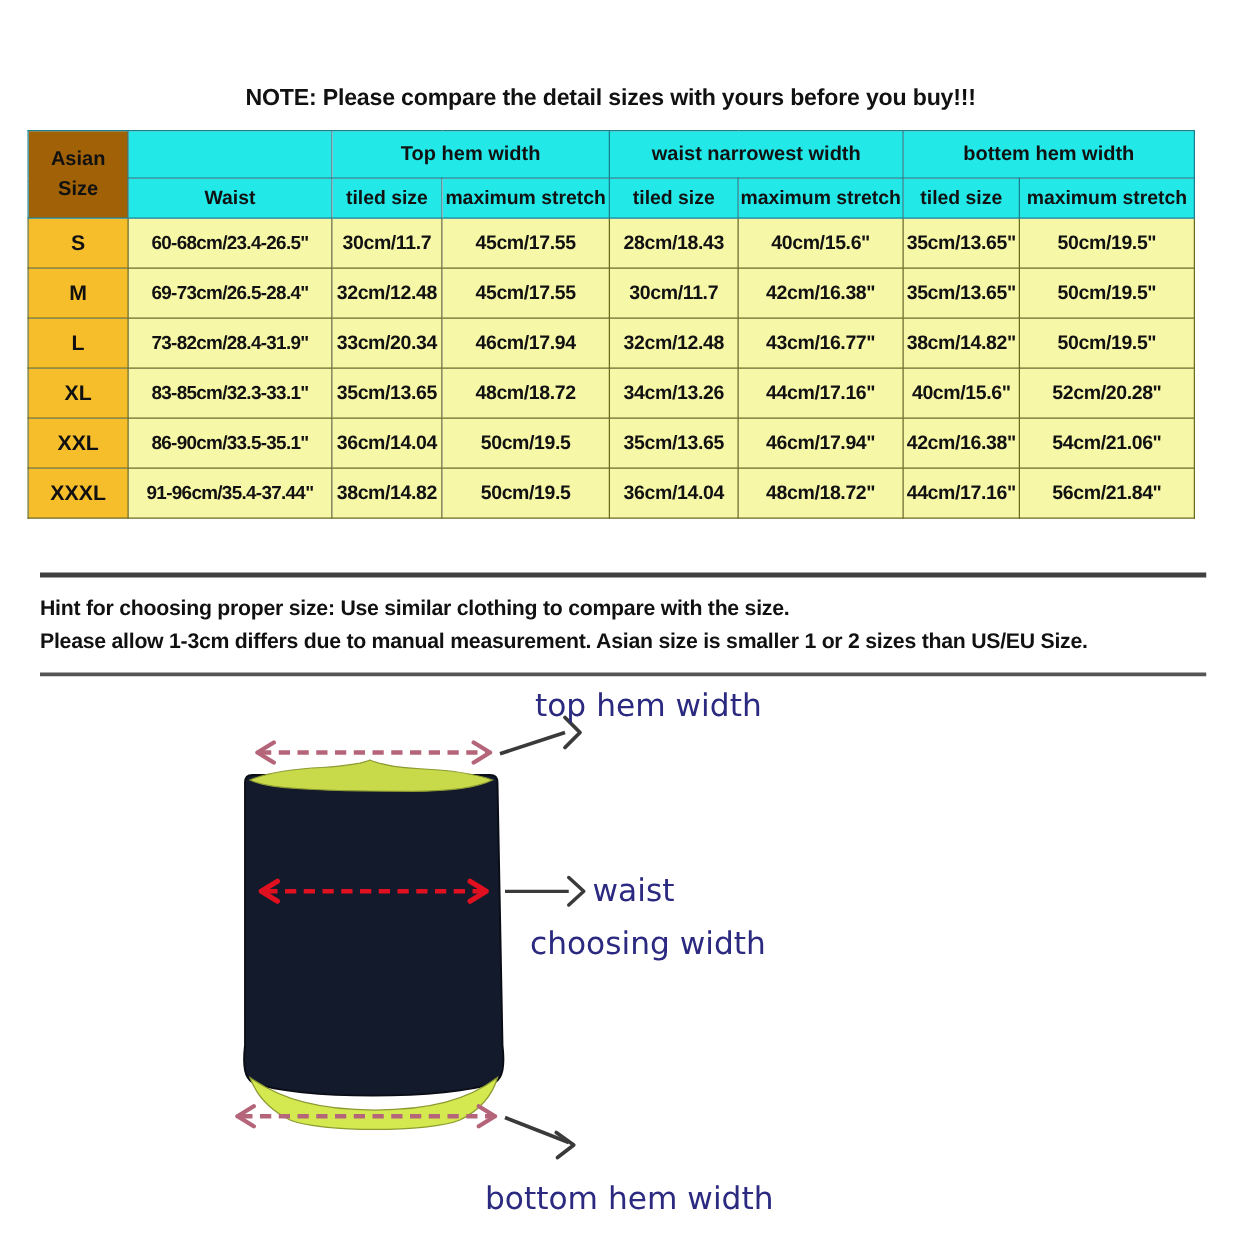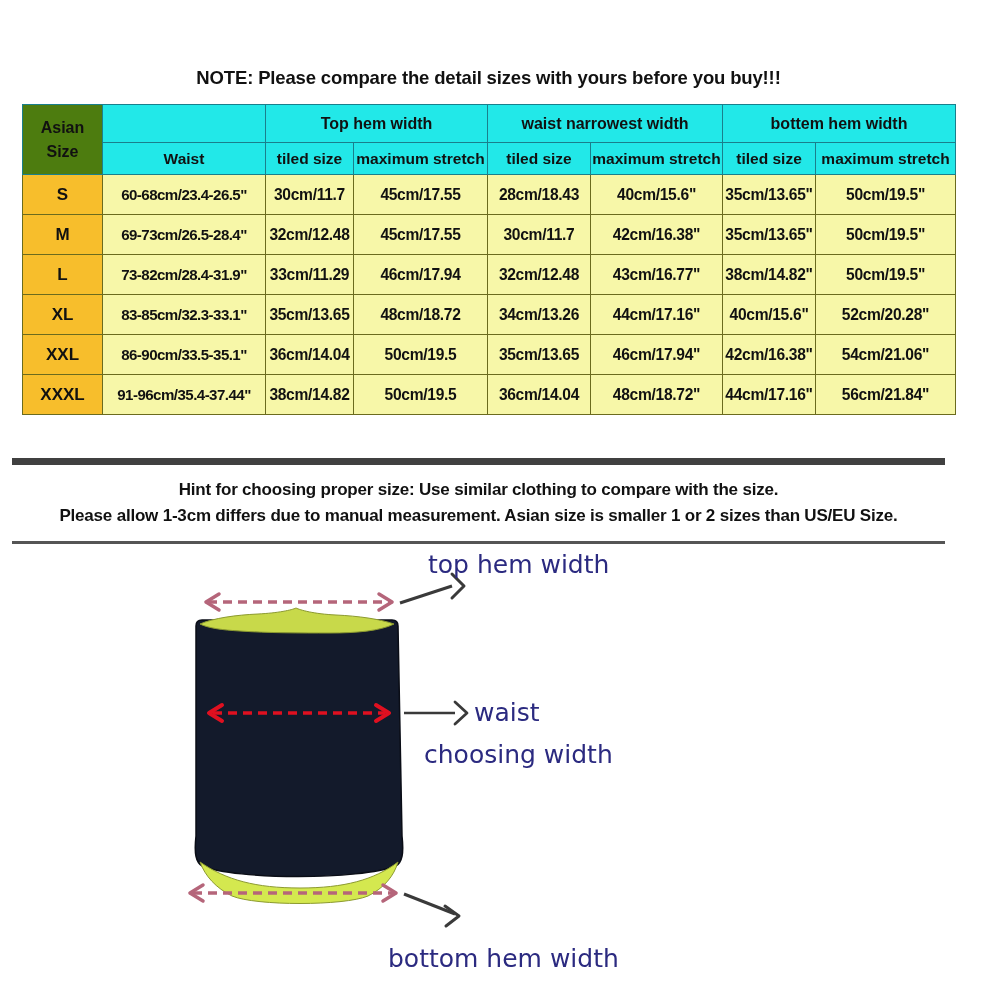--- a/index.html
+++ b/index.html
@@ -62,21 +62,21 @@
     font-size: 16px;
     height: 37px;
   }
   .hdr-sub {
     background: #22E8E8;
     border-color: #1a7f8c !important;
     font-size: 15.5px;
     height: 31px;
   }
   .hdr-corner {
-    background: #4d7c0f;
+    background: #a16207;
     border-color: #1a7f8c !important;
     font-size: 16px;
     line-height: 1.45;
     margin-left: 12px;
   }
   .sizecell {
     background: #F7BE2C;
     font-size: 17px;
     height: 39px;
   }
@@ -88,29 +88,28 @@
     letter-spacing: -0.3px;
   }
   .datacell.tight {
     font-size: 15.1px;
     letter-spacing: -0.55px;
   }
 
   
   #footer-hint {
     position: absolute;
-    left: 12px;
+    left: 32px;
     top: 458px;
     width: 933px;
     height: 76px;
-    border-top: 7px solid #404040;
+    border-top: 4px solid #404040;
     border-bottom: 3px solid #555;
     display: flex;
     flex-direction: column;
-    align-items: center;
     justify-content: center;
     gap: 6px;
     background: #ffffff;
   }
   #footer-hint .line {
     font-size: 17px;
     font-weight: bold;
     color: #111111;
     letter-spacing: -0.2px;
     white-space: nowrap;
@@ -194,21 +193,21 @@
         <td class="datacell">32cm/12.48</td>
         <td class="datacell">45cm/17.55</td>
         <td class="datacell">30cm/11.7</td>
         <td class="datacell">42cm/16.38"</td>
         <td class="datacell">35cm/13.65"</td>
         <td class="datacell">50cm/19.5"</td>
       </tr>
       <tr>
         <td class="sizecell">L</td>
         <td class="datacell tight">73-82cm/28.4-31.9"</td>
-        <td class="datacell">33cm/11.29</td>
+        <td class="datacell">33cm/20.34</td>
         <td class="datacell">46cm/17.94</td>
         <td class="datacell">32cm/12.48</td>
         <td class="datacell">43cm/16.77"</td>
         <td class="datacell">38cm/14.82"</td>
         <td class="datacell">50cm/19.5"</td>
       </tr>
       <tr>
         <td class="sizecell">XL</td>
         <td class="datacell tight">83-85cm/32.3-33.1"</td>
         <td class="datacell">35cm/13.65</td>

